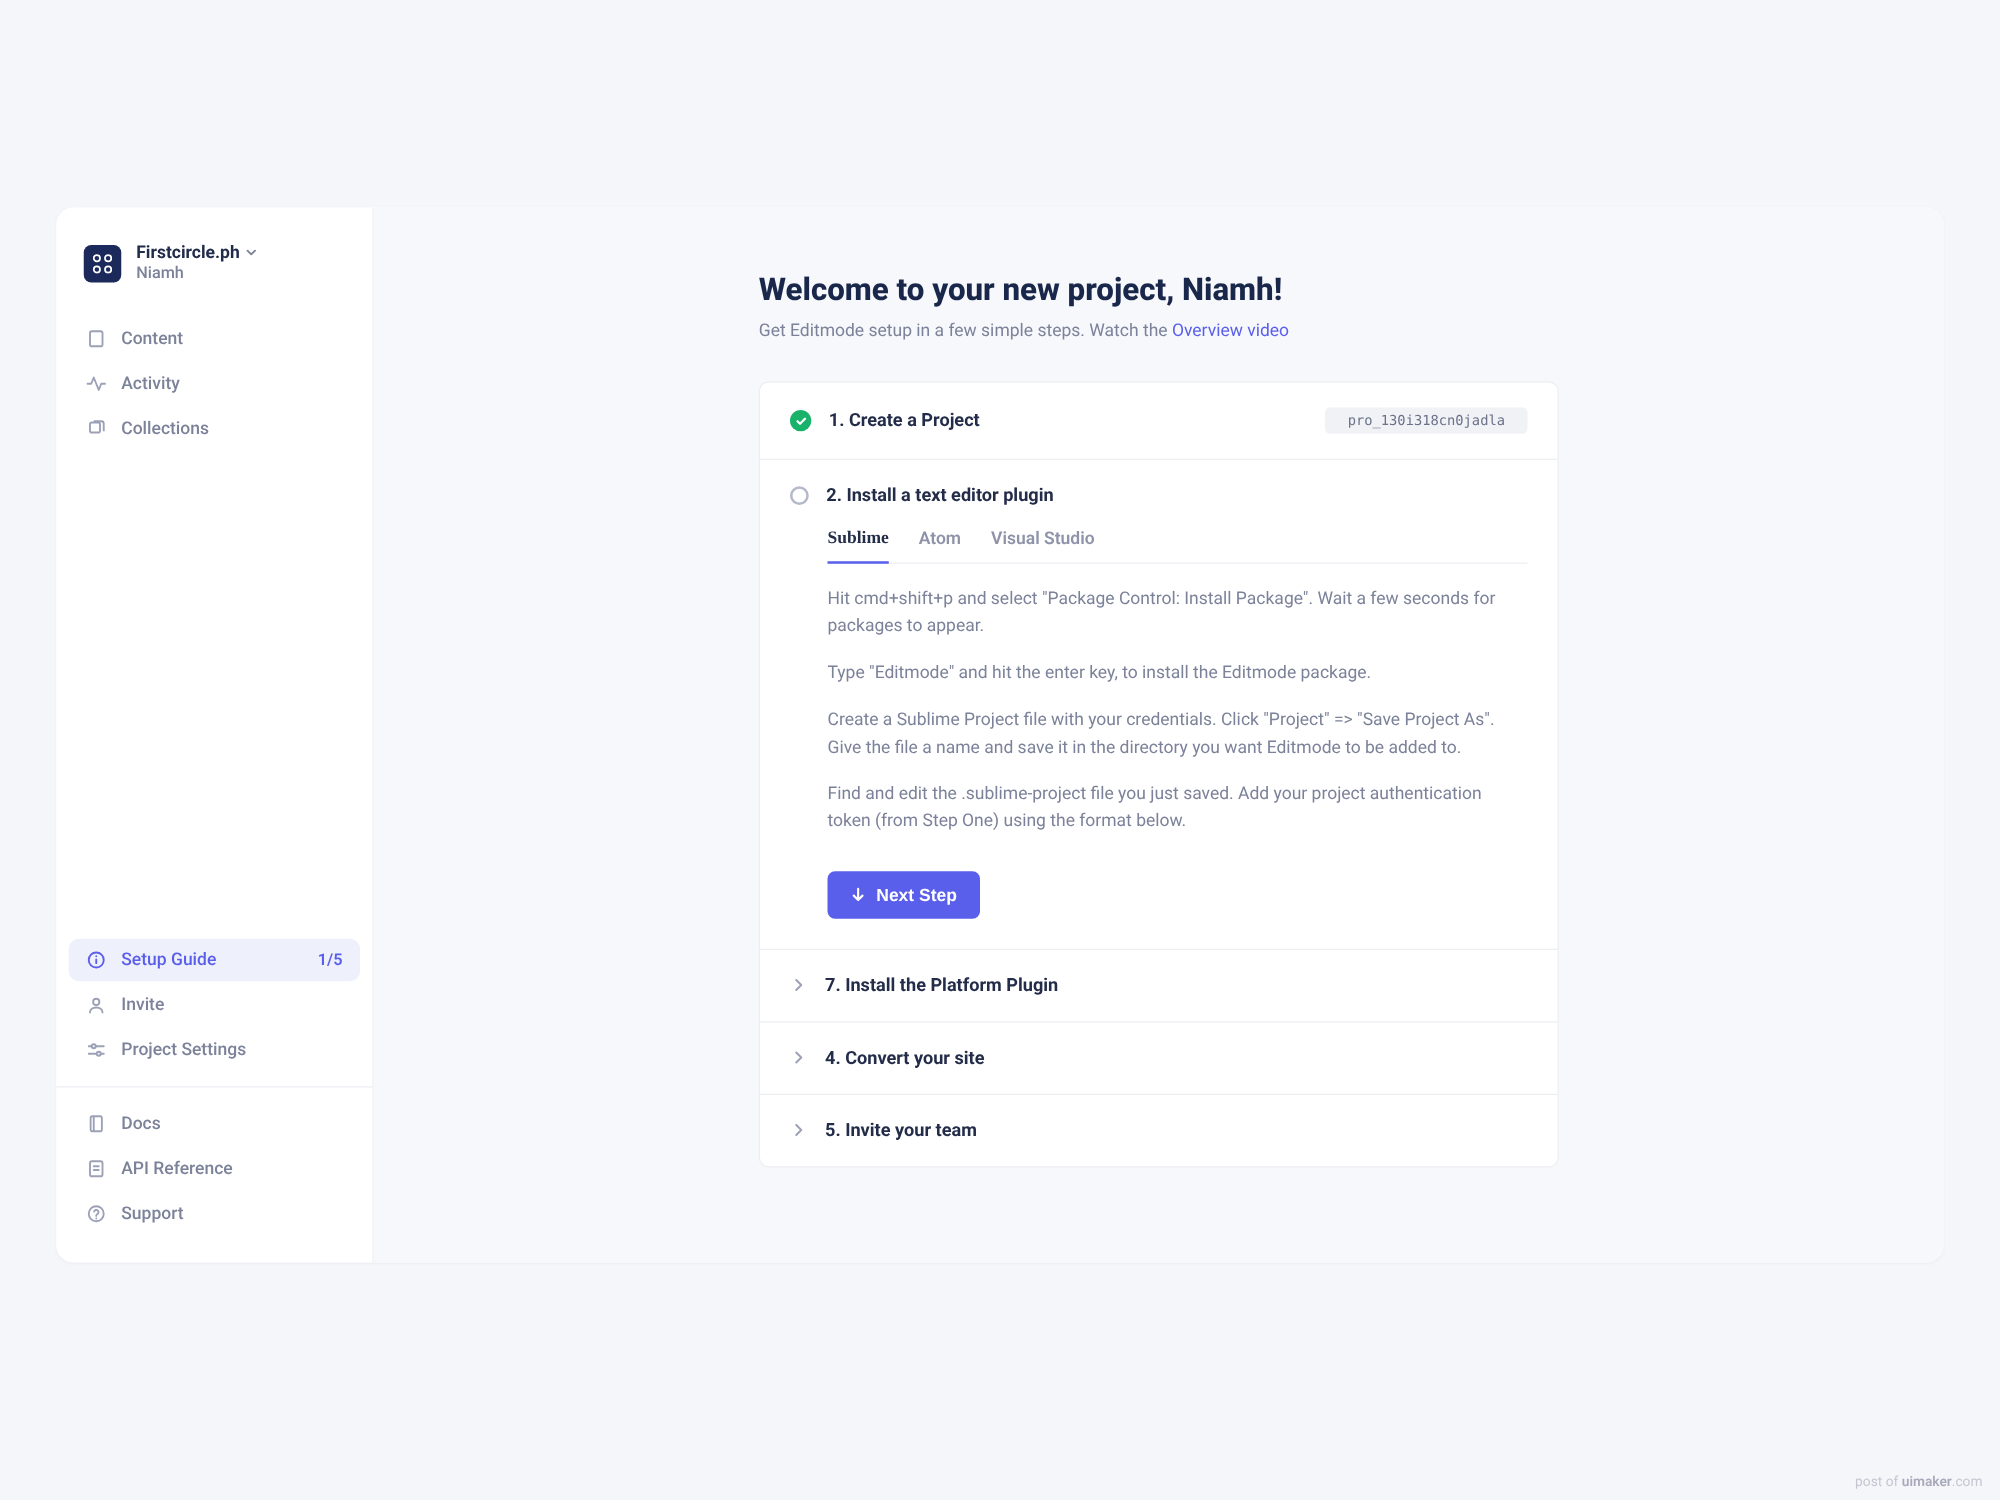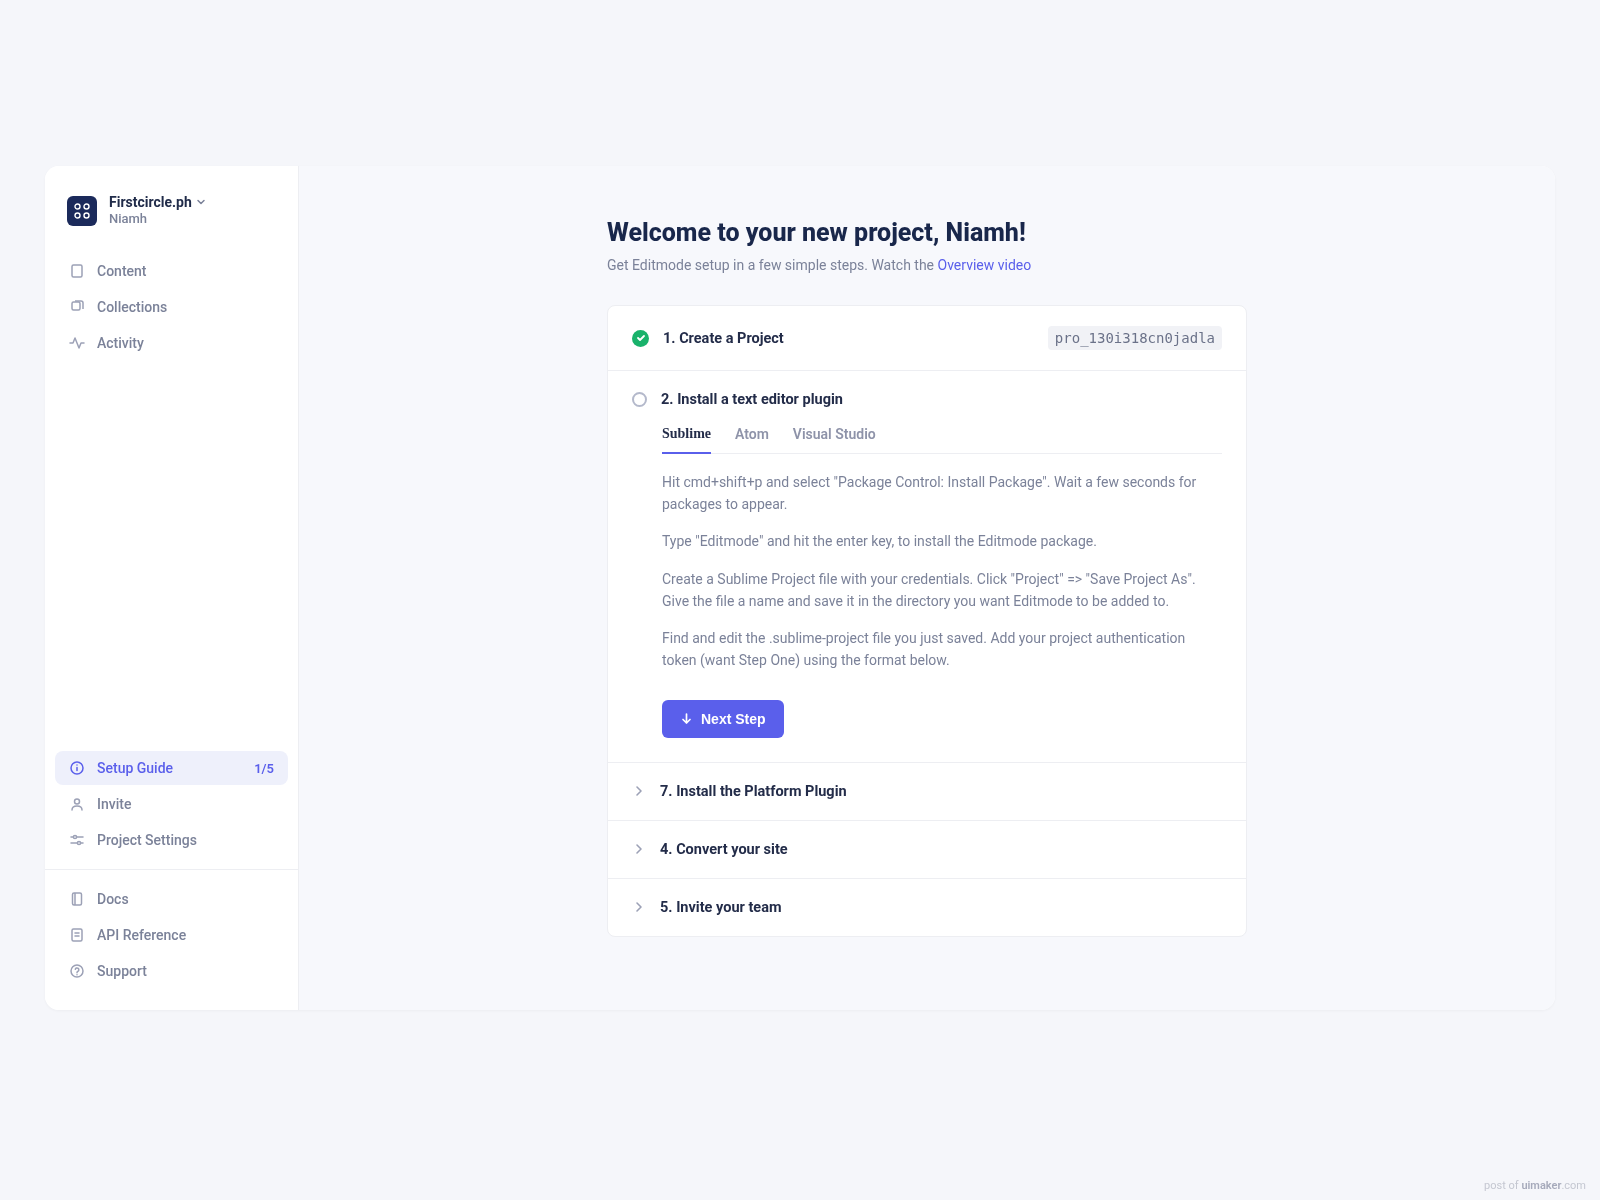--- a/index.html
+++ b/index.html
@@ -104,22 +104,22 @@
       flex-shrink:0;
     }
     .chevron-icon {
       width:14px; height:14px; color:#9CA1B6; flex-shrink:0;
     }
     .step-code {
       margin-left:auto;
       background:#F1F2F6;
       color:#6B7289;
       font-family:ui-monospace,SFMono-Regular,Menlo,monospace;
-      font-size:14px;
-      padding:4px 7px;
+      font-size:11px;
+      padding:4px 18px;
       border-radius:4px;
     }
     .step-expanded {
       border-bottom:1px solid #EDEEF2;
       padding:20px 24px 24px 24px;
     }
     .step-header {
       display:flex; align-items:center; gap:14px; margin-bottom:18px;
     }
     .tabs {
@@ -187,30 +187,30 @@
 
     <div class="nav-top">
       <div class="nav-item">
         <svg width="16" height="16" viewBox="0 0 16 16" fill="none">
             <rect x="3" y="2" width="10" height="12" rx="1.5" stroke="#9CA1B6" stroke-width="1.5"></rect>
           </svg>
         <span>Content</span>
       </div>
       <div class="nav-item">
         <svg width="16" height="16" viewBox="0 0 16 16" fill="none">
+            <path d="M1 8h3l2-5 4 10 2-5h3" stroke="#9CA1B6" stroke-width="1.5" fill="none" stroke-linecap="round" stroke-linejoin="round"></path>
+          </svg>
+        <span>Activity</span>
+      </div>
+      <div class="nav-item">
+        <svg width="16" height="16" viewBox="0 0 16 16" fill="none">
             <rect x="3" y="3" width="8" height="8" rx="1.5" stroke="#9CA1B6" stroke-width="1.5"></rect>
             <path d="M6 2h6a2 2 0 0 1 2 2v6" stroke="#9CA1B6" stroke-width="1.5" fill="none"></path>
           </svg>
         <span>Collections</span>
-      </div>
-      <div class="nav-item">
-        <svg width="16" height="16" viewBox="0 0 16 16" fill="none">
-            <path d="M1 8h3l2-5 4 10 2-5h3" stroke="#9CA1B6" stroke-width="1.5" fill="none" stroke-linecap="round" stroke-linejoin="round"></path>
-          </svg>
-        <span>Activity</span>
       </div>
     </div>
 
     <div class="spacer"></div>
 
     <div class="nav-bottom">
       <div class="nav-item active">
         <svg width="16" height="16" viewBox="0 0 16 16" fill="none">
             <circle cx="8" cy="8" r="6" stroke="#5A5FEB" stroke-width="1.5"></circle>
             <path d="M8 5v.01M8 7.5v3" stroke="#5A5FEB" stroke-width="1.5" stroke-linecap="round"></path>
@@ -288,21 +288,21 @@
           </div>
           <div class="tabs">
             <div class="tab active">Sublime</div>
             <div class="tab">Atom</div>
             <div class="tab">Visual Studio</div>
           </div>
           <div class="instructions">
             <p>Hit cmd+shift+p and select "Package Control: Install Package". Wait a few seconds for packages to appear.</p>
             <p>Type "Editmode" and hit the enter key, to install the Editmode package.</p>
             <p>Create a Sublime Project file with your credentials. Click "Project" =&gt; "Save Project As". Give the file a name and save it in the directory you want Editmode to be added to.</p>
-            <p>Find and edit the .sublime-project file you just saved. Add your project authentication token (want Step One) using the format below.</p>
+            <p>Find and edit the .sublime-project file you just saved. Add your project authentication token (from Step One) using the format below.</p>
           </div>
           <button class="next-btn">
             <svg width="13" height="13" viewBox="0 0 13 13">
                 <path d="M6.5 2v9M3 7.5l3.5 3.5L10 7.5" stroke="#fff" stroke-width="1.7" fill="none" stroke-linecap="round" stroke-linejoin="round"></path>
               </svg>
             <span>Next Step</span>
           </button>
         </div>
 
         <div class="step-row">

